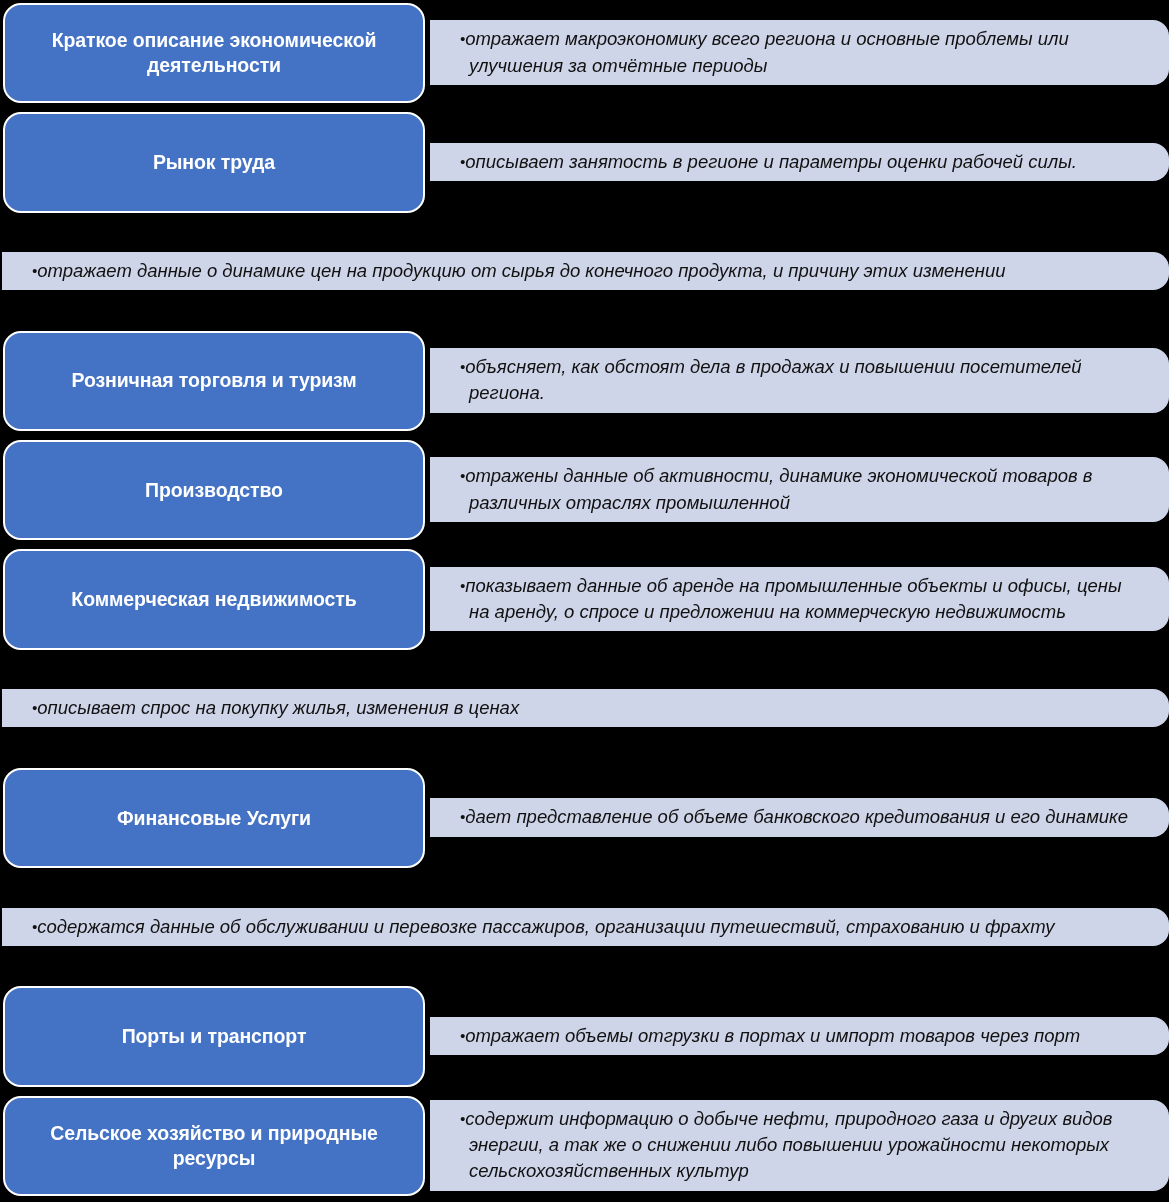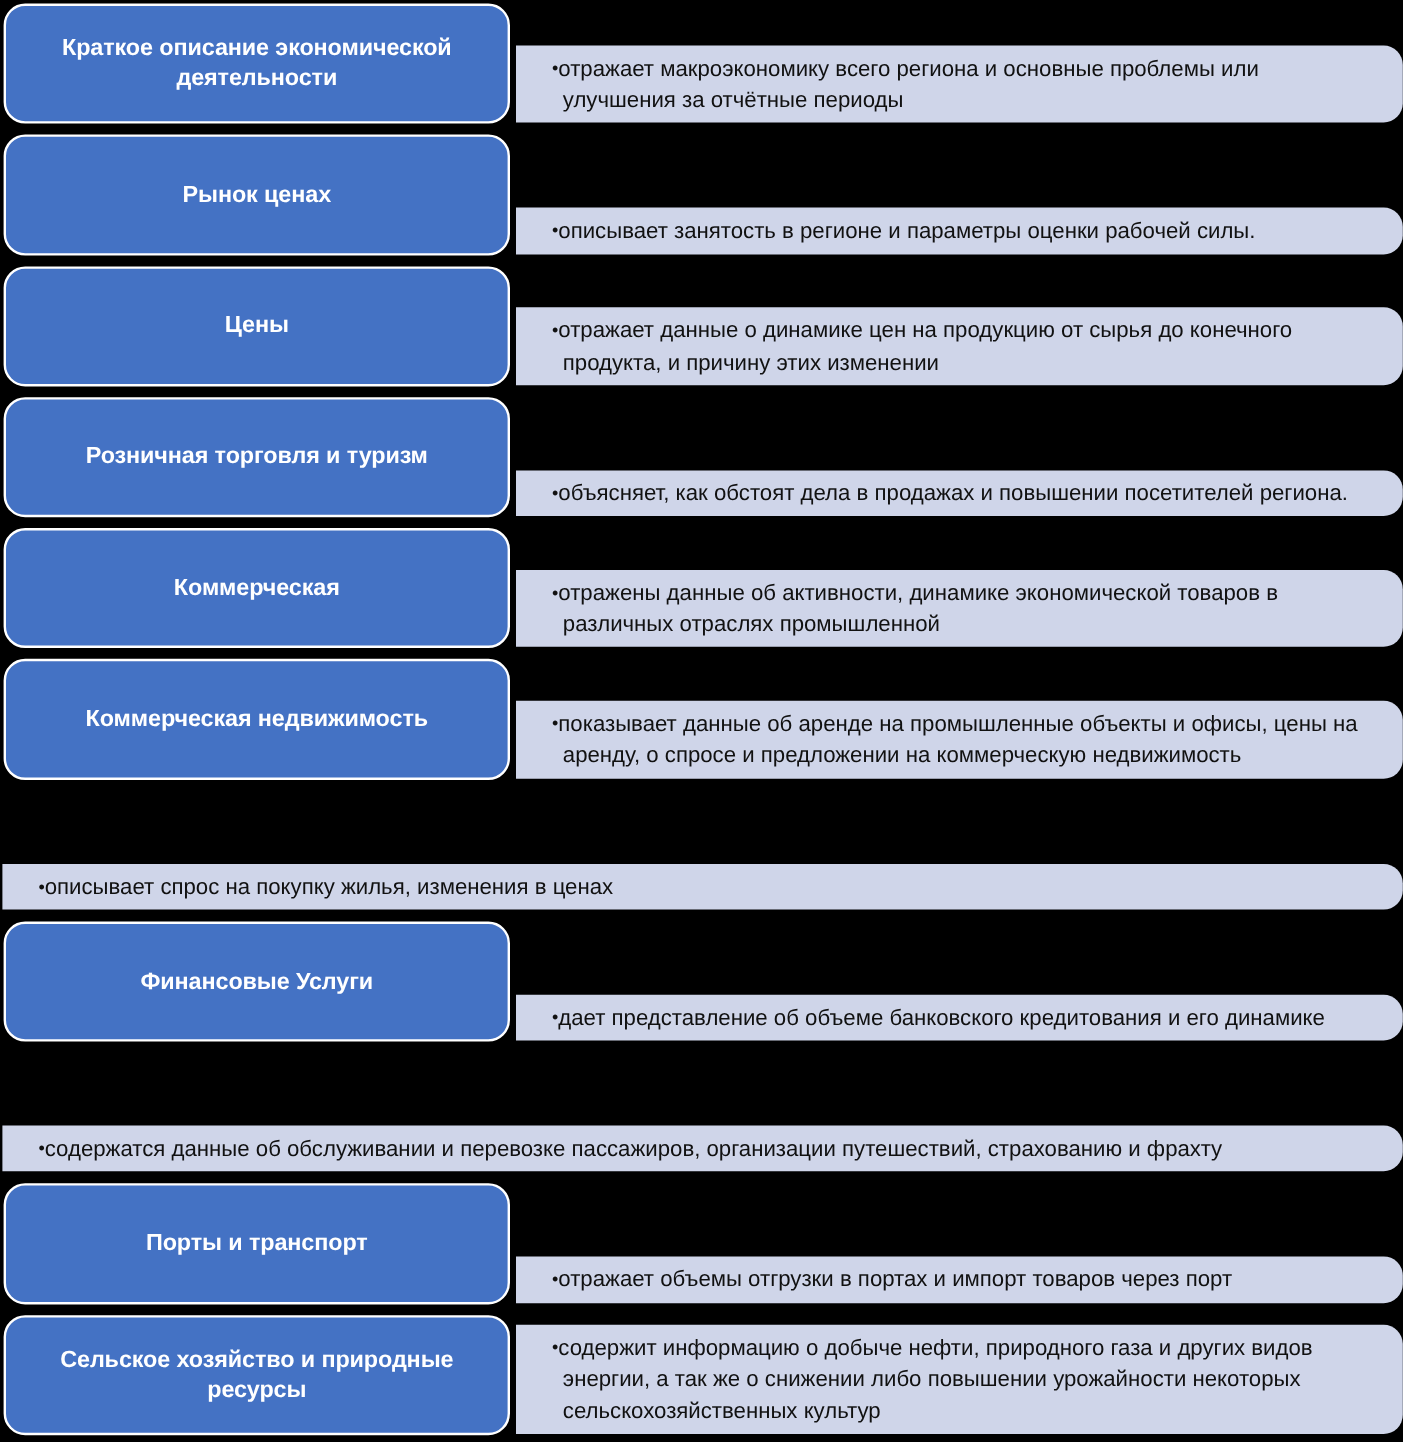--- a/index.html
+++ b/index.html
@@ -60,23 +60,24 @@
     font-size: 19.5px;
     line-height: 1.28;
     letter-spacing: -0.1px;
   }
 
   
   .desc-cell {
     position: relative;
     flex: 1 1 auto;
     display: flex;
-    align-items: flex-end;
+    align-items: center;
     padding: 3px 0 7px 2px;
     box-sizing: border-box;
+    font-style: italic;
   }
 
   .desc-panel {
     flex: 1 1 auto;
     background: #CFD5E9;
     border-top-right-radius: 16px;
     border-bottom-right-radius: 16px;
     box-sizing: border-box;
     display: flex;
     align-items: center;
@@ -108,35 +109,30 @@
       </div>
       <div class="desc-cell">
         <div class="desc-panel">
           <div class="desc-text"><span class="bullet">•</span><span>отражает макроэкономику всего региона и основные проблемы или улучшения за отчётные периоды</span></div>
         </div>
       </div>
     </div>
     <div class="row">
       <div class="label-cell">
         <div class="label-chip">
-          <span class="label-text">Рынок ценах</span>
+          <span class="label-text">Рынок труда</span>
         </div>
       </div>
       <div class="desc-cell">
         <div class="desc-panel">
           <div class="desc-text"><span class="bullet">•</span><span>описывает занятость в регионе и параметры оценки рабочей силы.</span></div>
         </div>
       </div>
     </div>
     <div class="row">
-      <div class="label-cell">
-        <div class="label-chip">
-          <span class="label-text">Цены</span>
-        </div>
-      </div>
       <div class="desc-cell">
         <div class="desc-panel">
           <div class="desc-text"><span class="bullet">•</span><span>отражает данные о динамике цен на продукцию от сырья до конечного продукта, и причину этих изменении</span></div>
         </div>
       </div>
     </div>
     <div class="row">
       <div class="label-cell">
         <div class="label-chip">
           <span class="label-text">Розничная торговля и туризм</span>
@@ -144,21 +140,21 @@
       </div>
       <div class="desc-cell">
         <div class="desc-panel">
           <div class="desc-text"><span class="bullet">•</span><span>объясняет, как обстоят дела в продажах и повышении посетителей региона.</span></div>
         </div>
       </div>
     </div>
     <div class="row">
       <div class="label-cell">
         <div class="label-chip">
-          <span class="label-text">Коммерческая</span>
+          <span class="label-text">Производство</span>
         </div>
       </div>
       <div class="desc-cell">
         <div class="desc-panel">
           <div class="desc-text"><span class="bullet">•</span><span>отражены данные об активности, динамике экономической товаров в различных отраслях  промышленной</span></div>
         </div>
       </div>
     </div>
     <div class="row">
       <div class="label-cell">

